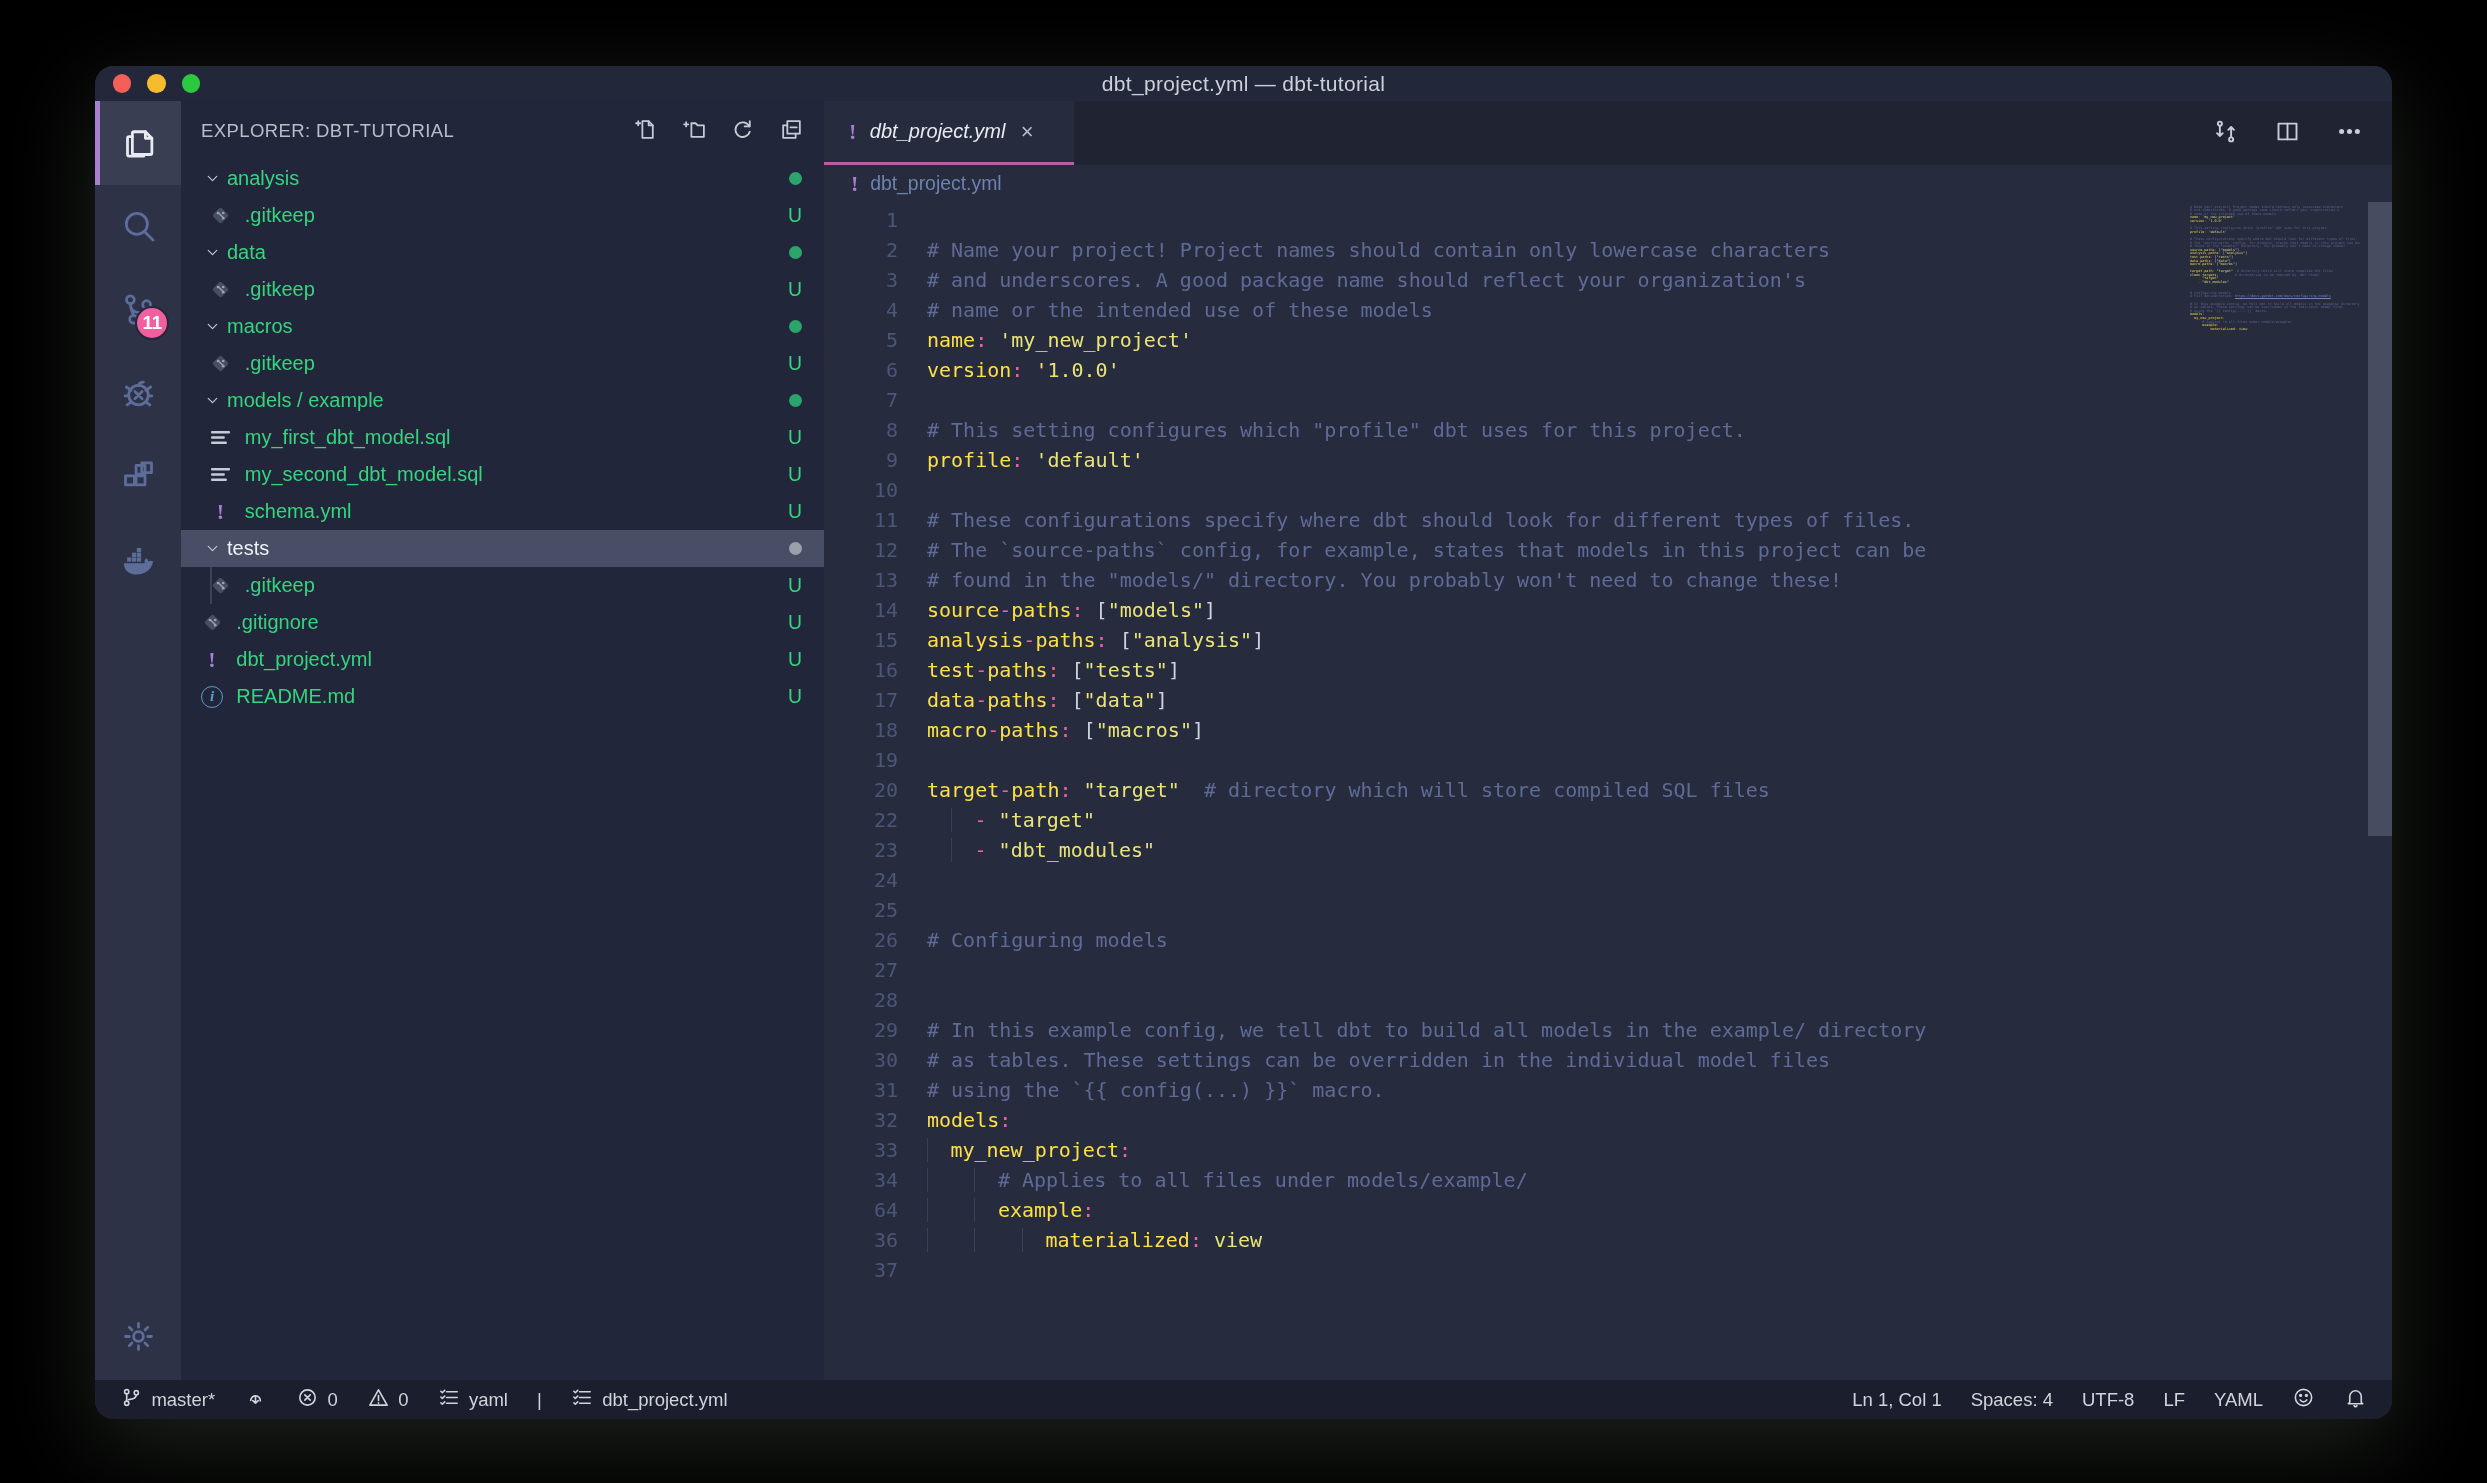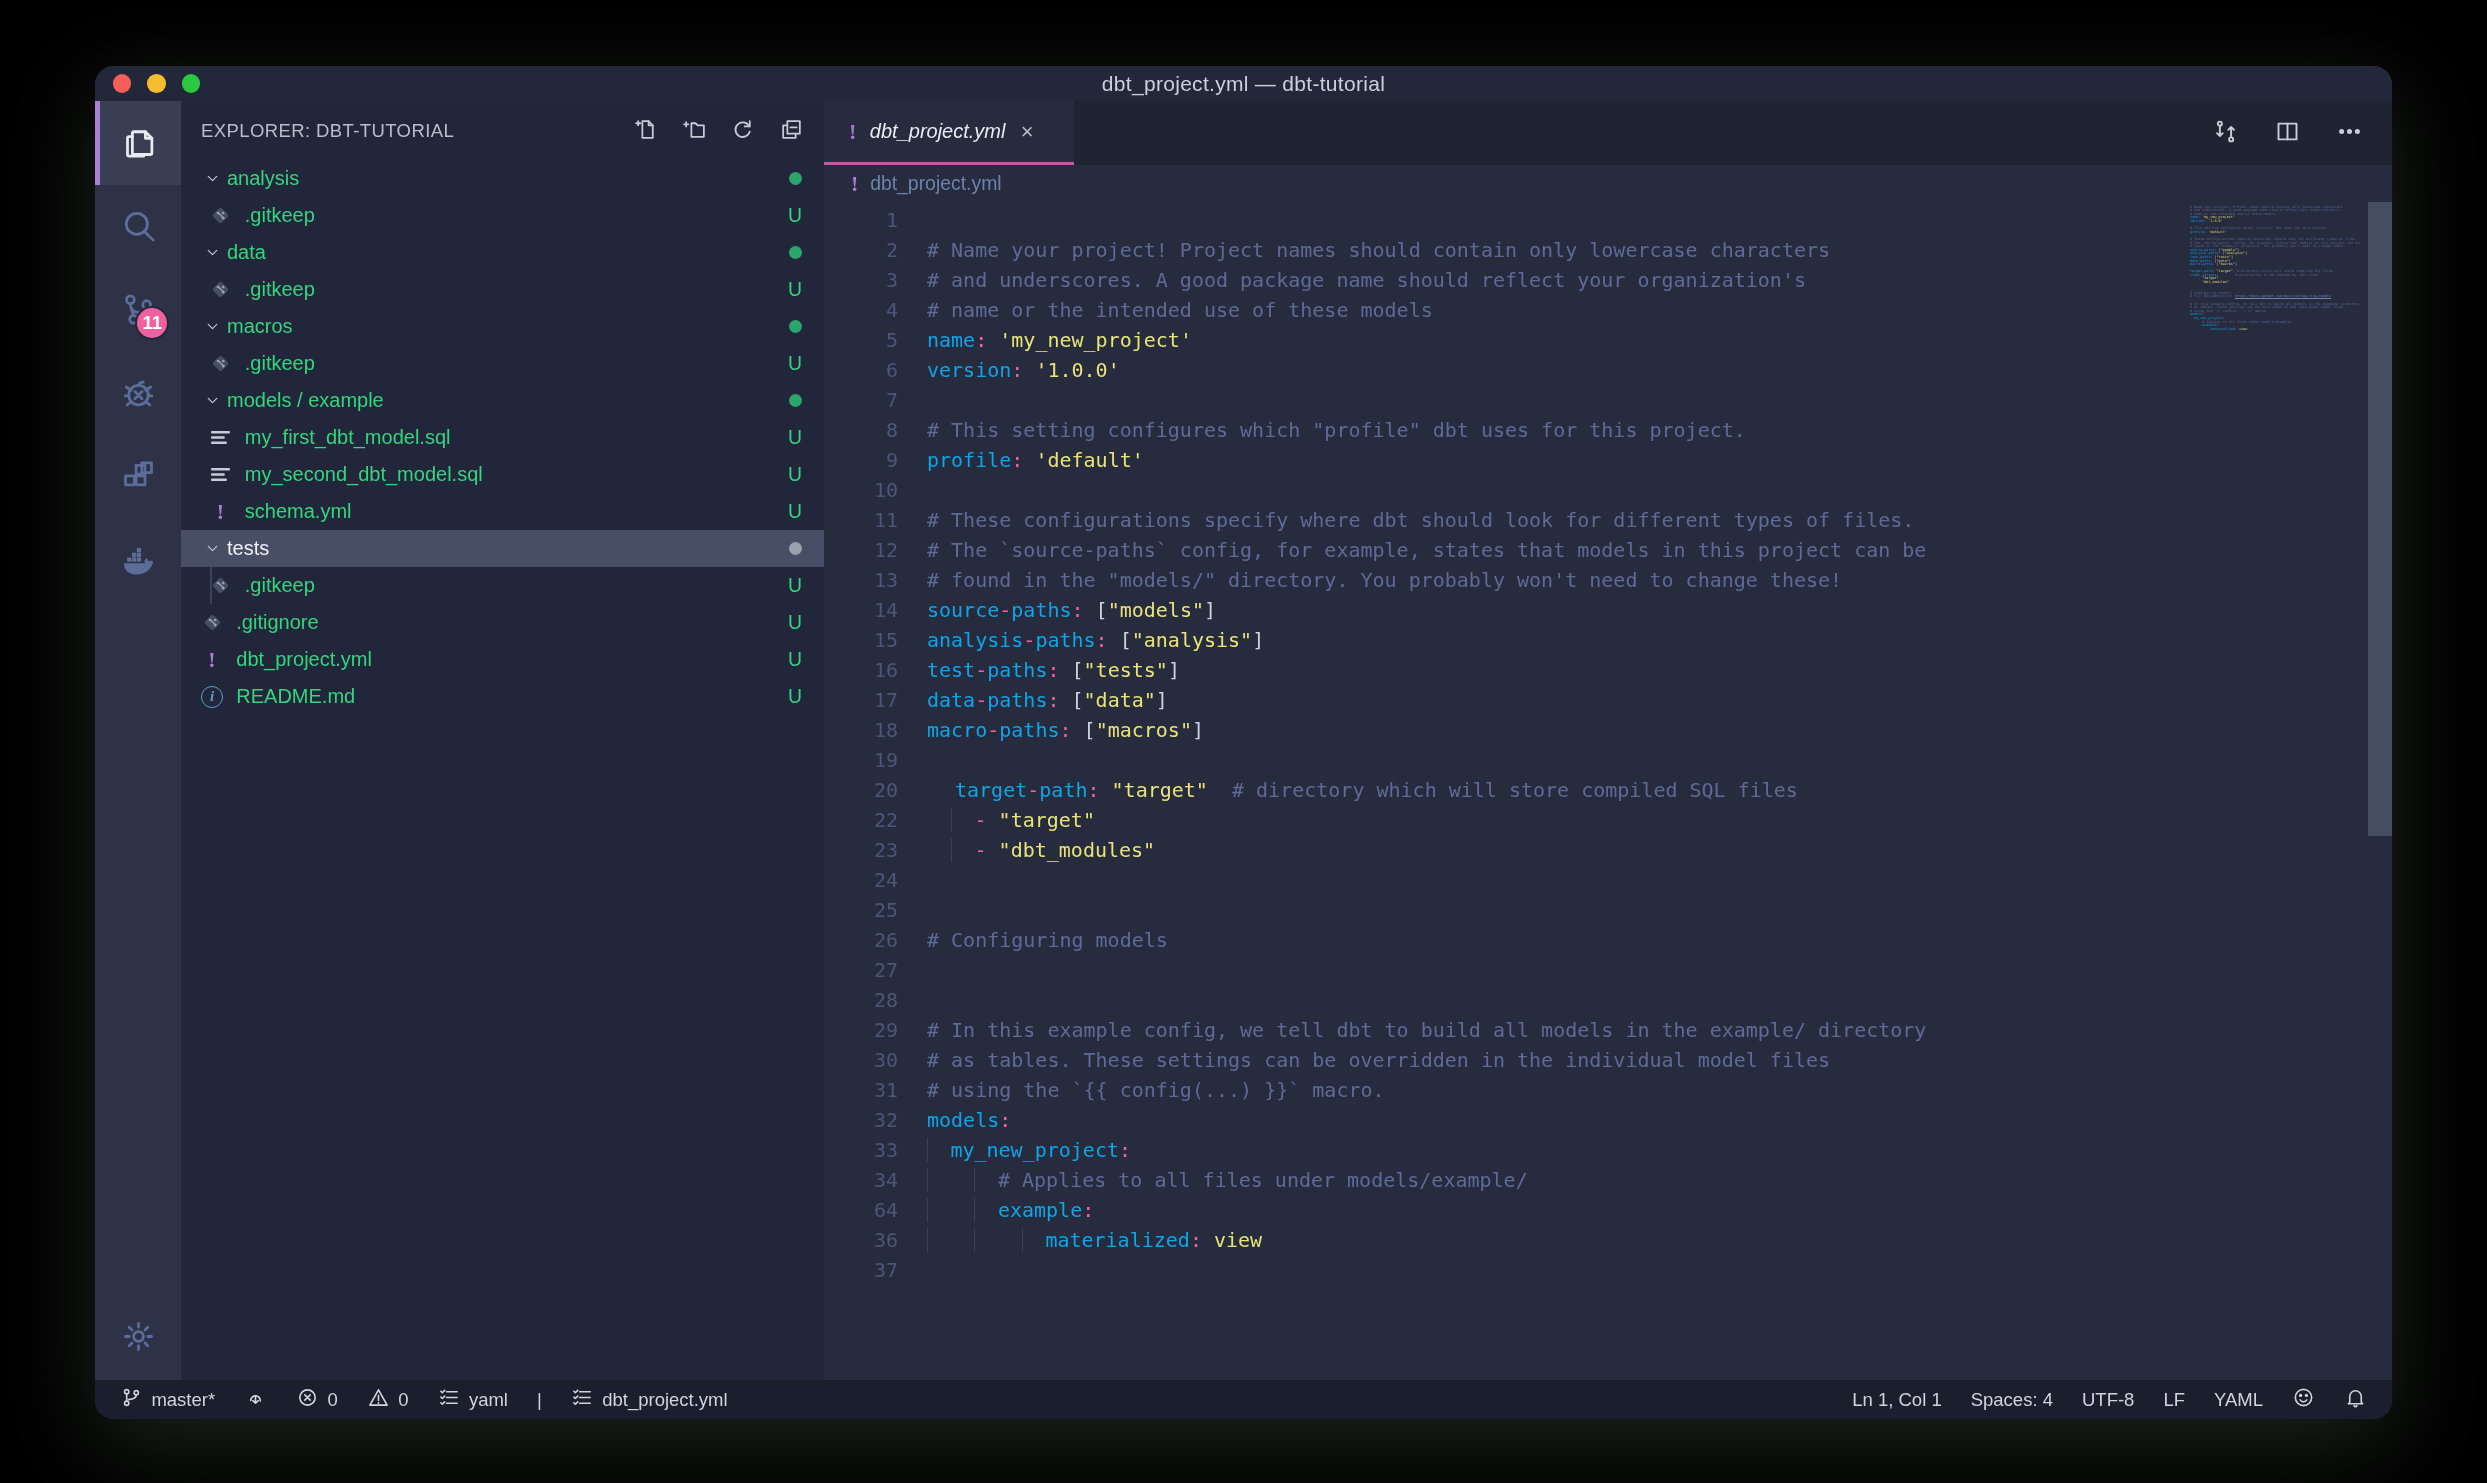--- a/index.html
+++ b/index.html
@@ -74,21 +74,21 @@
 
   .breadcrumbs { height:37px; flex:0 0 37px; display:flex; align-items:center; gap:11.8px; padding-left:27px; }
   .breadcrumbs .crumb { color:#6e82ad; font-size:19.4px; }
 
   .code-wrap { flex:1; position:relative; overflow:hidden; }
   .code-area { position:absolute; inset:0; right:211px; overflow:hidden; padding-top:3.4px;
                font-family:"DejaVu Sans Mono", monospace; font-size:20px; line-height:30px; }
   .code-line { display:flex; white-space:pre; }
   .gutter { width:74px; flex:0 0 74px; text-align:right; color:#4c5778; user-select:none; }
   .lcontent { padding-left:29px; white-space:pre; }
-  .tk-c { color:#5f6b96; } .tk-k { color:#0ea5e9; } .tk-p { color:#f2609f; }
+  .tk-c { color:#5f6b96; } .tk-k { color:#fde047; } .tk-p { color:#f2609f; }
   .tk-s { color:#e9e478; } .tk-b { color:#ced3e0; } .tk-t { color:#ced3e0; }
   .tk-l { color:#7790c5; text-decoration:underline; cursor:pointer; }
   .tk-g { display:inline-block; width:0; height:1.2em; border-left:1.7px solid #3a4156;
           margin-right:-1.7px; vertical-align:text-bottom; }
 
   .minimap { position:absolute; top:0; right:25px; width:182px; overflow:hidden; opacity:.9;
              font-family:"DejaVu Sans Mono", monospace; font-size:3.4px; line-height:3.6px; }
   .minimap .code-line { display:block; white-space:pre; transform:scale(1); }
   .scrollbar-thumb { position:absolute; top:0; right:0; width:23.6px; height:634px; background:#474d61; }
 
@@ -397,21 +397,21 @@
               <div class="code-line" style="min-height: 30px;"><span class="gutter">10</span><span class="lcontent"></span></div>
               <div class="code-line" style="min-height: 30px;"><span class="gutter">11</span><span class="lcontent"><span class="tk-c"># These configurations specify where dbt should look for different types of files.</span></span></div>
               <div class="code-line" style="min-height: 30px;"><span class="gutter">12</span><span class="lcontent"><span class="tk-c"># The `source-paths` config, for example, states that models in this project can be</span></span></div>
               <div class="code-line" style="min-height: 30px;"><span class="gutter">13</span><span class="lcontent"><span class="tk-c"># found in the "models/" directory. You probably won't need to change these!</span></span></div>
               <div class="code-line" style="min-height: 30px;"><span class="gutter">14</span><span class="lcontent"><span class="tk-k">source</span><span class="tk-p">-</span><span class="tk-k">paths</span><span class="tk-p">:</span><span class="tk-t"> </span><span class="tk-b">[</span><span class="tk-s">"models"</span><span class="tk-b">]</span></span></div>
               <div class="code-line" style="min-height: 30px;"><span class="gutter">15</span><span class="lcontent"><span class="tk-k">analysis</span><span class="tk-p">-</span><span class="tk-k">paths</span><span class="tk-p">:</span><span class="tk-t"> </span><span class="tk-b">[</span><span class="tk-s">"analysis"</span><span class="tk-b">]</span></span></div>
               <div class="code-line" style="min-height: 30px;"><span class="gutter">16</span><span class="lcontent"><span class="tk-k">test</span><span class="tk-p">-</span><span class="tk-k">paths</span><span class="tk-p">:</span><span class="tk-t"> </span><span class="tk-b">[</span><span class="tk-s">"tests"</span><span class="tk-b">]</span></span></div>
               <div class="code-line" style="min-height: 30px;"><span class="gutter">17</span><span class="lcontent"><span class="tk-k">data</span><span class="tk-p">-</span><span class="tk-k">paths</span><span class="tk-p">:</span><span class="tk-t"> </span><span class="tk-b">[</span><span class="tk-s">"data"</span><span class="tk-b">]</span></span></div>
               <div class="code-line" style="min-height: 30px;"><span class="gutter">18</span><span class="lcontent"><span class="tk-k">macro</span><span class="tk-p">-</span><span class="tk-k">paths</span><span class="tk-p">:</span><span class="tk-t"> </span><span class="tk-b">[</span><span class="tk-s">"macros"</span><span class="tk-b">]</span></span></div>
               <div class="code-line" style="min-height: 30px;"><span class="gutter">19</span><span class="lcontent"></span></div>
-              <div class="code-line" style="min-height: 30px; gap: 28px;"><span class="gutter">20</span><span class="lcontent"><span class="tk-k">target</span><span class="tk-p">-</span><span class="tk-k">path</span><span class="tk-p">:</span><span class="tk-t"> </span><span class="tk-s">"target"</span><span class="tk-c">  # directory which will store compiled SQL files</span></span></div>
+              <div class="code-line" style="min-height: 30px;"><span class="gutter">20</span><span class="lcontent"><span class="tk-k">target</span><span class="tk-p">-</span><span class="tk-k">path</span><span class="tk-p">:</span><span class="tk-t"> </span><span class="tk-s">"target"</span><span class="tk-c">  # directory which will store compiled SQL files</span></span></div>
               <div class="code-line" style="min-height: 30px;"><span class="gutter">22</span><span class="lcontent"><span class="tk-t">  </span><span class="tk-g"></span><span class="tk-t">  </span><span class="tk-p">- </span><span class="tk-s">"target"</span></span></div>
               <div class="code-line" style="min-height: 30px;"><span class="gutter">23</span><span class="lcontent"><span class="tk-t">  </span><span class="tk-g"></span><span class="tk-t">  </span><span class="tk-p">- </span><span class="tk-s">"dbt_modules"</span></span></div>
               <div class="code-line" style="min-height: 30px;"><span class="gutter">24</span><span class="lcontent"></span></div>
               <div class="code-line" style="min-height: 30px;"><span class="gutter">25</span><span class="lcontent"></span></div>
               <div class="code-line" style="min-height: 30px;"><span class="gutter">26</span><span class="lcontent"><span class="tk-c"># Configuring models</span></span></div>
               <div class="code-line" style="min-height: 30px;"><span class="gutter">27</span></div>
               <div class="code-line" style="min-height: 30px;"><span class="gutter">28</span><span class="lcontent"></span></div>
               <div class="code-line" style="min-height: 30px;"><span class="gutter">29</span><span class="lcontent"><span class="tk-c"># In this example config, we tell dbt to build all models in the example/ directory</span></span></div>
               <div class="code-line" style="min-height: 30px;"><span class="gutter">30</span><span class="lcontent"><span class="tk-c"># as tables. These settings can be overridden in the individual model files</span></span></div>
               <div class="code-line" style="min-height: 30px;"><span class="gutter">31</span><span class="lcontent"><span class="tk-c"># using the `{{ config(...) }}` macro.</span></span></div>

